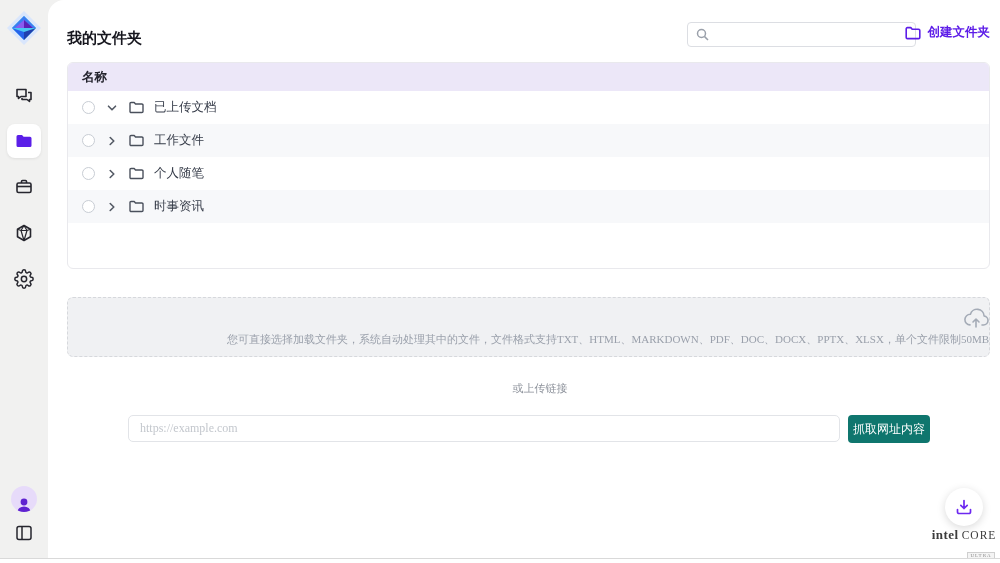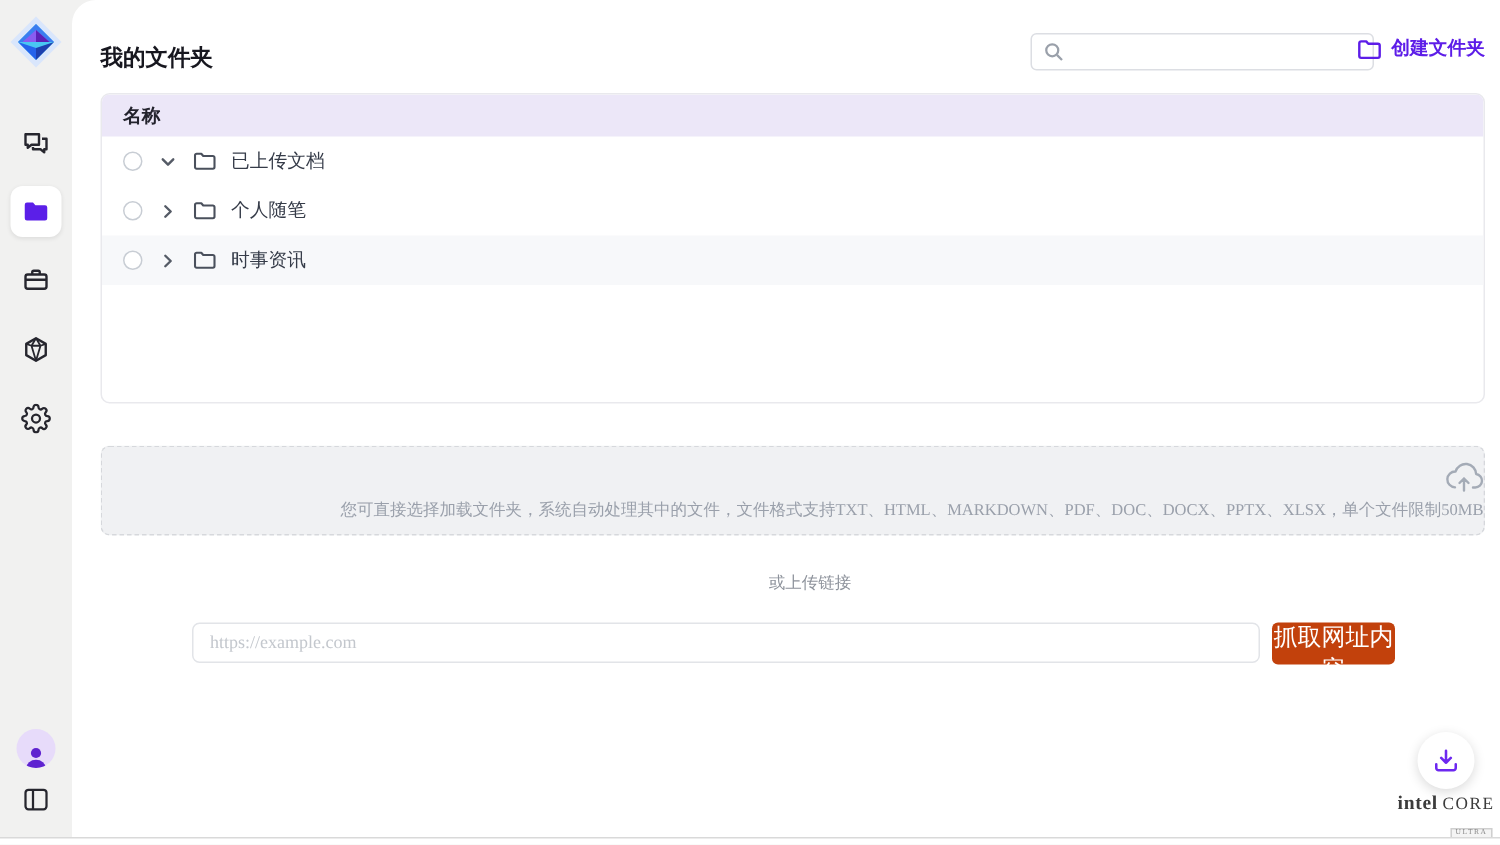--- a/index.html
+++ b/index.html
@@ -59,22 +59,22 @@
   }
   .upload-hint { font-size:11px; color:#9aa0ab; }
   .or-link { position:absolute; top:381px; width:100%; text-align:center; font-size:11px; color:#8d929b;margin-left:16px; }
   .url-row { position:absolute; left:80px; top:415px; right:70px; height:28px; display:flex; gap:8px; }
   .url-input {
     flex:1; height:27px; border:1px solid #e2e4e8; border-radius:5px; padding:0 11px;
     font-size:12px; color:#0f172a; outline:none; font-family:inherit;
   }
   .url-input::placeholder { color:#c3c7cd; }
   .fetch-btn {
-    width:82px; height:28px; background:#c2410c; color:#fff; border:none; border-radius:4px;
-    font-size:16px; font-family:inherit; cursor:pointer; flex:none;
+    width:82px; height:28px; background:#0f766e; color:#fff; border:none; border-radius:4px;
+    font-size:12px; font-family:inherit; cursor:pointer; flex:none;
   }
   
   .fab {
     position:absolute; left:897px; top:488px; width:38px; height:38px; border-radius:50%;
     background:#fff; box-shadow:0 2px 8px rgba(0,0,0,.15); border:none;
     display:flex; align-items:center; justify-content:center; cursor:pointer;
   }
   .intel { position:absolute; left:884px; top:527px; width:64px; text-align:center; color:#3c3c3c; }
   .intel-line { font-size:13px; letter-spacing:.5px; display:flex; align-items:baseline; justify-content:center; gap:3px; }
   .intel-word { font-weight:bold; }
@@ -196,20 +196,34 @@
             </svg>
           </span>
     <span class="row-folder">
       <svg width="15" height="13" viewBox="0 0 15 13" fill="none" stroke="#4a505c" stroke-width="1.4" stroke-linejoin="round">
         <path d="M1 2.6 a1.1 1.1 0 0 1 1.1-1.1 h3.1 l1.3 1.5 h6.4 a1.1 1.1 0 0 1 1.1 1.1 v6.3 a1.1 1.1 0 0 1 -1.1 1.1 h-10.8 a1.1 1.1 0 0 1 -1.1 -1.1 z"></path>
       </svg>
     </span>
     <span class="row-label">已上传文档</span>
   </div>
 
+  <div class="table-row alt">
+    <span class="row-check"></span>
+    <span class="chev">
+            <svg width="12" height="12" viewBox="0 0 12 12" fill="none" stroke="#555b66" stroke-width="1.6" stroke-linecap="round" stroke-linejoin="round">
+              <path d="M4.2 2.5 L7.8 6 L4.2 9.5"></path>
+            </svg>
+          </span>
+    <span class="row-folder">
+      <svg width="15" height="13" viewBox="0 0 15 13" fill="none" stroke="#4a505c" stroke-width="1.4" stroke-linejoin="round">
+        <path d="M1 2.6 a1.1 1.1 0 0 1 1.1-1.1 h3.1 l1.3 1.5 h6.4 a1.1 1.1 0 0 1 1.1 1.1 v6.3 a1.1 1.1 0 0 1 -1.1 1.1 h-10.8 a1.1 1.1 0 0 1 -1.1 -1.1 z"></path>
+      </svg>
+    </span>
+    <span class="row-label">工作文件</span>
+  </div>
 
   <div class="table-row">
     <span class="row-check"></span>
     <span class="chev">
             <svg width="12" height="12" viewBox="0 0 12 12" fill="none" stroke="#555b66" stroke-width="1.6" stroke-linecap="round" stroke-linejoin="round">
               <path d="M4.2 2.5 L7.8 6 L4.2 9.5"></path>
             </svg>
           </span>
     <span class="row-folder">
       <svg width="15" height="13" viewBox="0 0 15 13" fill="none" stroke="#4a505c" stroke-width="1.4" stroke-linejoin="round">

